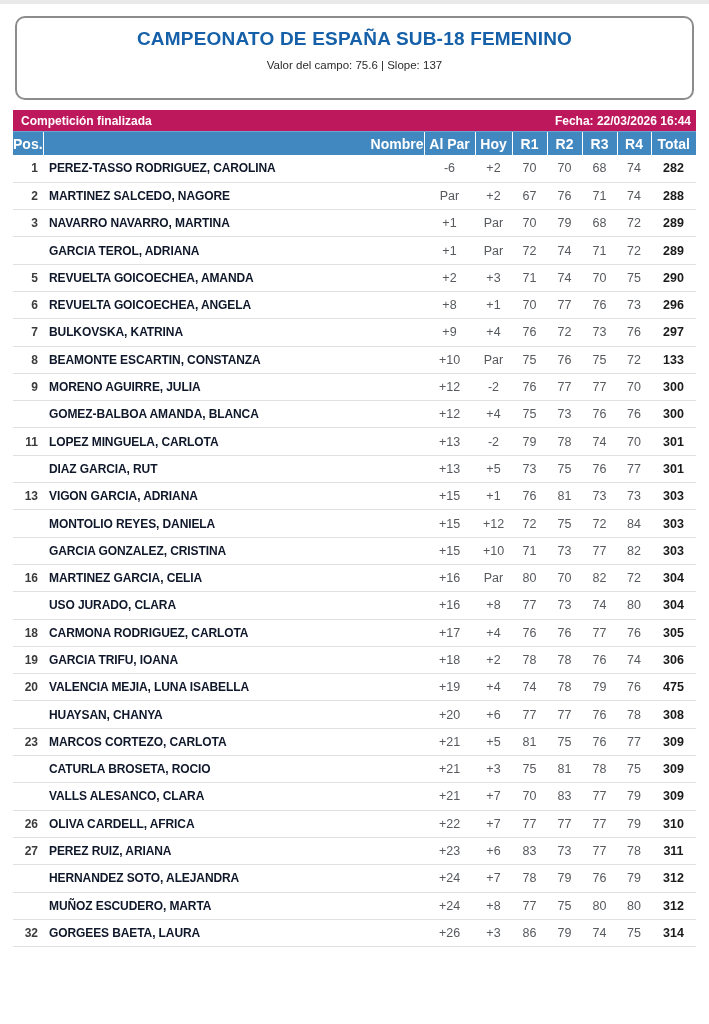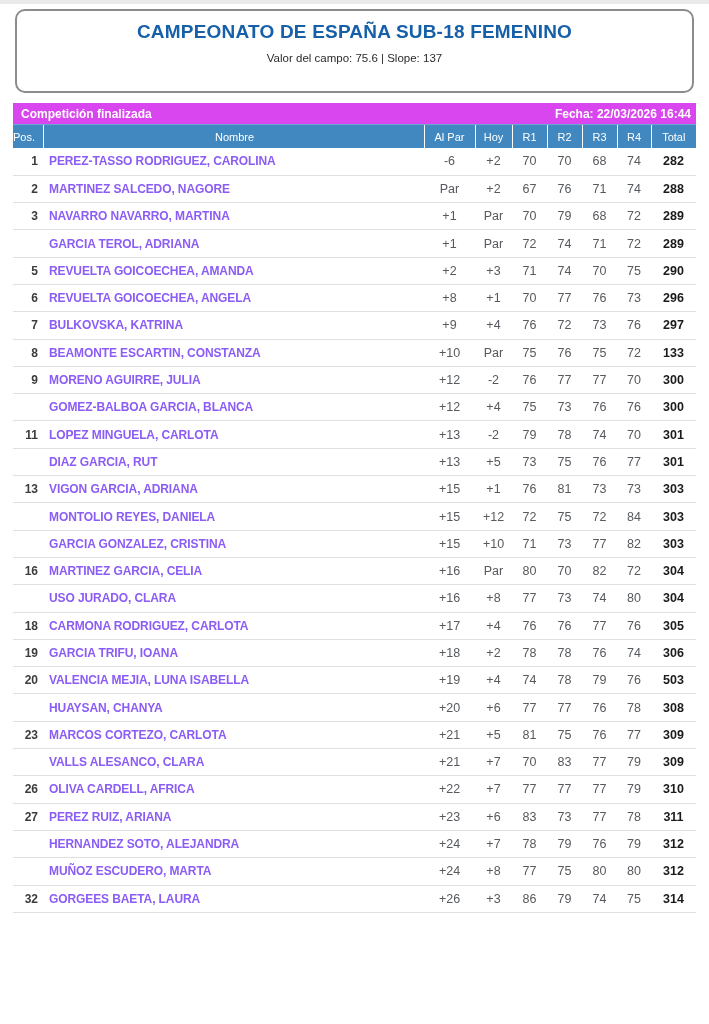--- a/index.html
+++ b/index.html
@@ -6,69 +6,69 @@
   html,body { background:#fff; }
   body {
     width:709px; height:1024px;
     font-family:"Liberation Sans", sans-serif;
     overflow:hidden;
   }
   .top-strip { height:4px; background:#e9e9e9; }
 
   
   .header-box {
-    margin:5px 15px 10px 15px;
+    margin:12px 15px 10px 15px;
     height:84px;
     border:2px solid #8c8c8c;
     border-radius:10px;
     background:#fff;
     text-align:center;
     padding-top:10px;
   }
   .title {
     font-size:19px;
     font-weight:bold;
     color:#1560a8;
     letter-spacing:.2px;
   }
   .subtitle { font-size:11.5px; color:#2b2b2b; margin-top:9px; }
 
   
   .board { margin:0 13px; }
   .status-bar {
     display:flex; justify-content:space-between; align-items:center;
     height:22px;
-    background:#d946ef;
+    background:#be185d;
     color:#fff; font-size:12px; font-weight:bold;
     padding:0 5px 0 8px;
     border-bottom:1px solid #6ea6d2;
   }
   table { width:100%; border-collapse:collapse; table-layout:fixed; }
   thead th {
     background:#4288c0;
-    color:#fff; font-size:11px; font-weight:normal;
+    color:#fff; font-size:14px; font-weight:bold;
     height:23px;
     text-align:center;
     overflow:hidden; white-space:nowrap;
   }
   thead th + th { border-left:1px solid rgba(255,255,255,.55); }
   thead th.c-pos  { text-align:left; }
-  thead th.c-name { text-align:center; padding-left:2px; }
+  thead th.c-name { text-align:right; padding-left:2px; }
 
   tbody td {
     height:27.3px;
     border-bottom:1px solid #e0e0e0;
     font-size:12.5px;
     color:#56595d;
     text-align:center;
     white-space:nowrap; overflow:hidden;
     background:#fff;
   }
   tbody td.c-pos  { text-align:right; padding-right:5px; font-weight:bold; font-size:12px; color:#3c3c3c; }
-  tbody td.c-name { text-align:left;  padding-left:6px;  font-weight:bold; font-size:12px; color:#8b5cf6; letter-spacing:-.1px; }
+  tbody td.c-name { text-align:left;  padding-left:6px;  font-weight:bold; font-size:12px; color:#0f172a; letter-spacing:-.1px; }
   tbody td.c-total{ font-weight:bold; color:#1a1a1a; }
 </style>
 </head>
 <body>
 
 <div class="top-strip"></div>
 
 <div class="header-box">
   <div class="title">CAMPEONATO DE ESPAÑA SUB-18 FEMENINO</div>
   <div class="subtitle">Valor del campo: 75.6 | Slope: 137</div>
@@ -209,21 +209,21 @@
     <td class="c-hoy">-2</td>
     <td class="c-r">76</td>
     <td class="c-r">77</td>
     <td class="c-r">77</td>
     <td class="c-r">70</td>
     <td class="c-total">300</td>
   </tr>
 
   <tr>
     <td class="c-pos"></td>
-    <td class="c-name">GOMEZ-BALBOA GARCIA, BLANCA</td>
+    <td class="c-name">GOMEZ-BALBOA AMANDA, BLANCA</td>
     <td class="c-alpar">+12</td>
     <td class="c-hoy">+4</td>
     <td class="c-r">75</td>
     <td class="c-r">73</td>
     <td class="c-r">76</td>
     <td class="c-r">76</td>
     <td class="c-total">300</td>
   </tr>
 
   <tr>
@@ -336,21 +336,21 @@
 
   <tr>
     <td class="c-pos">20</td>
     <td class="c-name">VALENCIA MEJIA, LUNA ISABELLA</td>
     <td class="c-alpar">+19</td>
     <td class="c-hoy">+4</td>
     <td class="c-r">74</td>
     <td class="c-r">78</td>
     <td class="c-r">79</td>
     <td class="c-r">76</td>
-    <td class="c-total">503</td>
+    <td class="c-total">475</td>
   </tr>
 
 
   <tr>
     <td class="c-pos"></td>
     <td class="c-name">HUAYSAN, CHANYA</td>
     <td class="c-alpar">+20</td>
     <td class="c-hoy">+6</td>
     <td class="c-r">77</td>
     <td class="c-r">77</td>
@@ -364,20 +364,31 @@
     <td class="c-name">MARCOS CORTEZO, CARLOTA</td>
     <td class="c-alpar">+21</td>
     <td class="c-hoy">+5</td>
     <td class="c-r">81</td>
     <td class="c-r">75</td>
     <td class="c-r">76</td>
     <td class="c-r">77</td>
     <td class="c-total">309</td>
   </tr>
 
+  <tr>
+    <td class="c-pos"></td>
+    <td class="c-name">CATURLA BROSETA, ROCIO</td>
+    <td class="c-alpar">+21</td>
+    <td class="c-hoy">+3</td>
+    <td class="c-r">75</td>
+    <td class="c-r">81</td>
+    <td class="c-r">78</td>
+    <td class="c-r">75</td>
+    <td class="c-total">309</td>
+  </tr>
 
   <tr>
     <td class="c-pos"></td>
     <td class="c-name">VALLS ALESANCO, CLARA</td>
     <td class="c-alpar">+21</td>
     <td class="c-hoy">+7</td>
     <td class="c-r">70</td>
     <td class="c-r">83</td>
     <td class="c-r">77</td>
     <td class="c-r">79</td>

